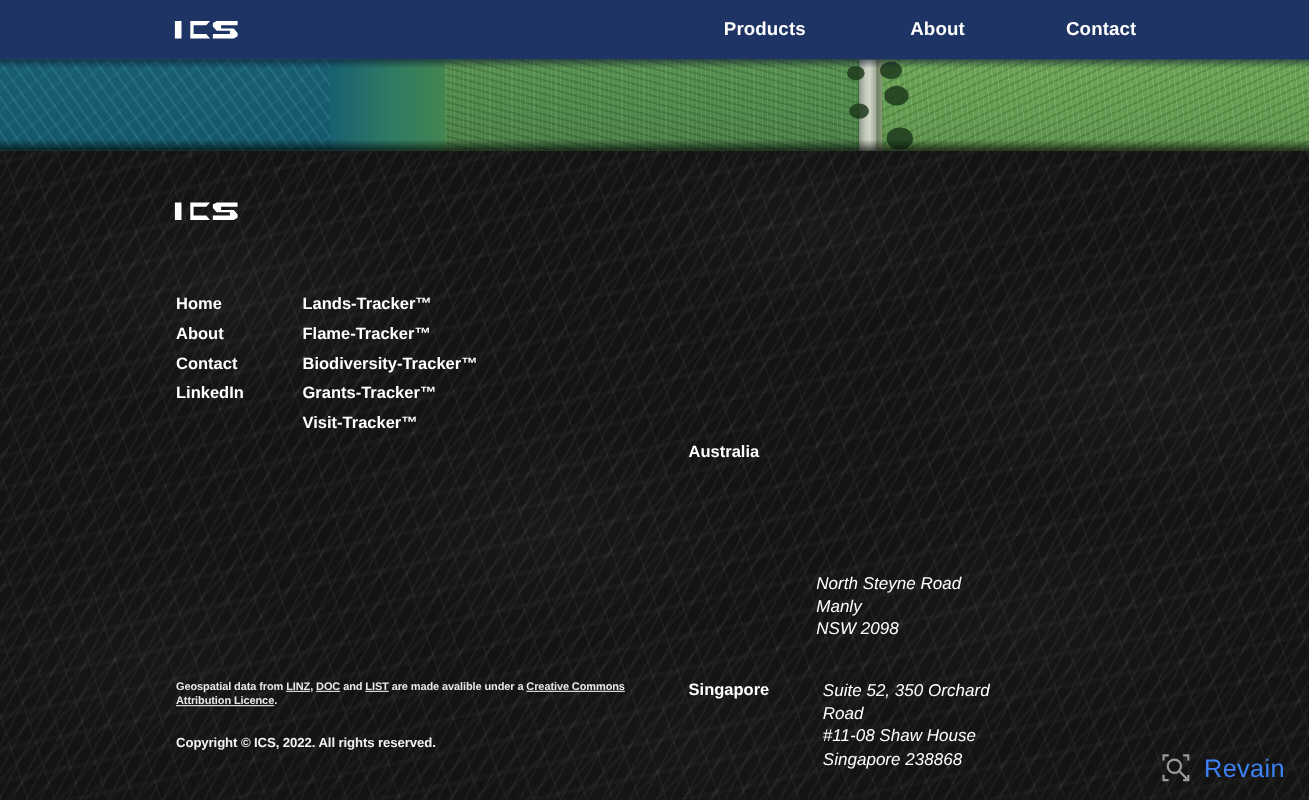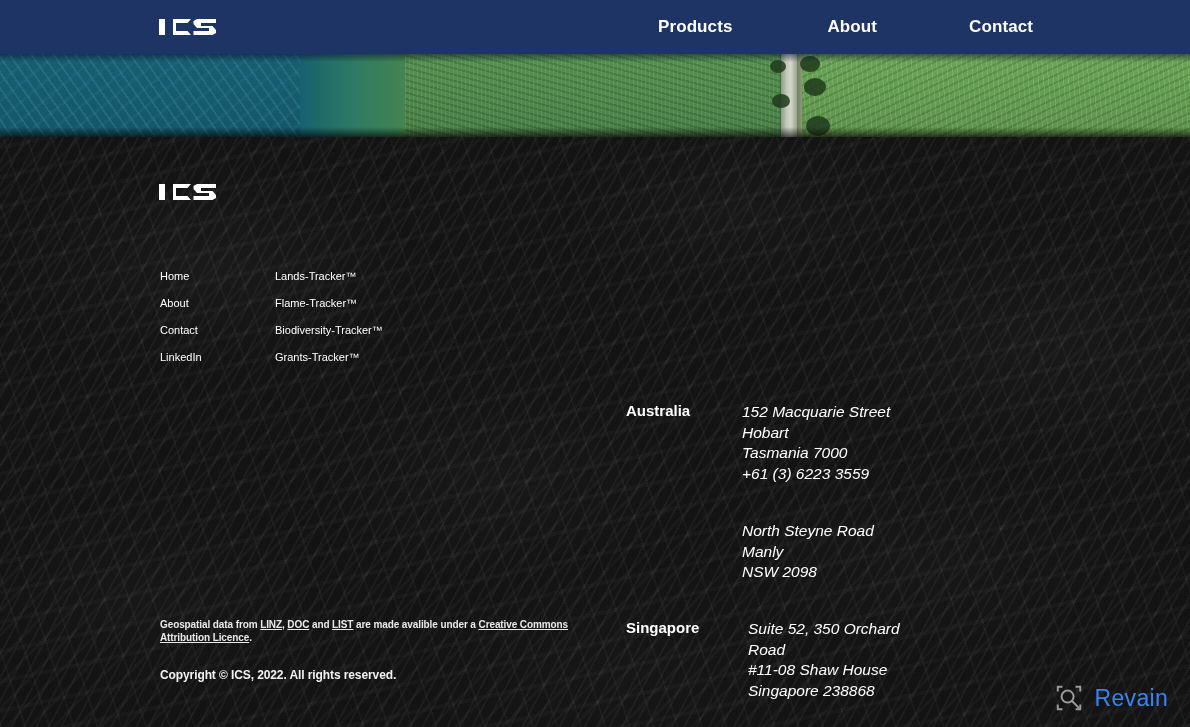--- a/index.html
+++ b/index.html
@@ -140,21 +140,21 @@
 
   .footer-inner { position:absolute; inset:0; }
 
   .footer-logo { position:absolute; left:158px; top:42px; height:26px; width:70px; }
 
   .col-nav   { position:absolute; left:160px; top:126px; }
   .col-prod  { position:absolute; left:275px; top:126px; }
   .flink {
     display:block;
     color:#ffffff;
-    font-size:11px; font-weight:normal;
+    font-size:15px; font-weight:bold;
     line-height:27px;
     text-decoration:none;
     white-space:nowrap;
   }
 
   .addr-au-label { position:absolute; left:626px; top:265px; }
   .addr-au-lines { position:absolute; left:742px; top:265px; }
   .addr-au2-lines{ position:absolute; left:742px; top:384px; }
   .addr-sg-label { position:absolute; left:626px; top:482px; }
   .addr-sg-lines { position:absolute; left:748px; top:482px; }
@@ -262,31 +262,26 @@
         <a class="flink" href="#">About</a>
         <a class="flink" href="#">Contact</a>
         <a class="flink" href="#">LinkedIn</a>
       </nav>
 
       <nav class="col-prod">
         <a class="flink" href="#">Lands-Tracker™</a>
         <a class="flink" href="#">Flame-Tracker™</a>
         <a class="flink" href="#">Biodiversity-Tracker™</a>
         <a class="flink" href="#">Grants-Tracker™</a>
+        <a class="flink" href="#">Visit-Tracker™</a>
       </nav>
 
       <div class="addr-au-label">
         <span class="addr-label">Australia</span>
       </div>
-      <address class="addr-au-lines">
-        <span class="addr-line">152 Macquarie Street</span>
-        <span class="addr-line">Hobart</span>
-        <span class="addr-line">Tasmania 7000</span>
-        <span class="addr-line">+61 (3) 6223 3559</span>
-      </address>
       <address class="addr-au2-lines">
         <span class="addr-line">North Steyne Road</span>
         <span class="addr-line">Manly</span>
         <span class="addr-line">NSW 2098</span>
       </address>
 
       <div class="addr-sg-label">
         <span class="addr-label">Singapore</span>
       </div>
       <address class="addr-sg-lines">

